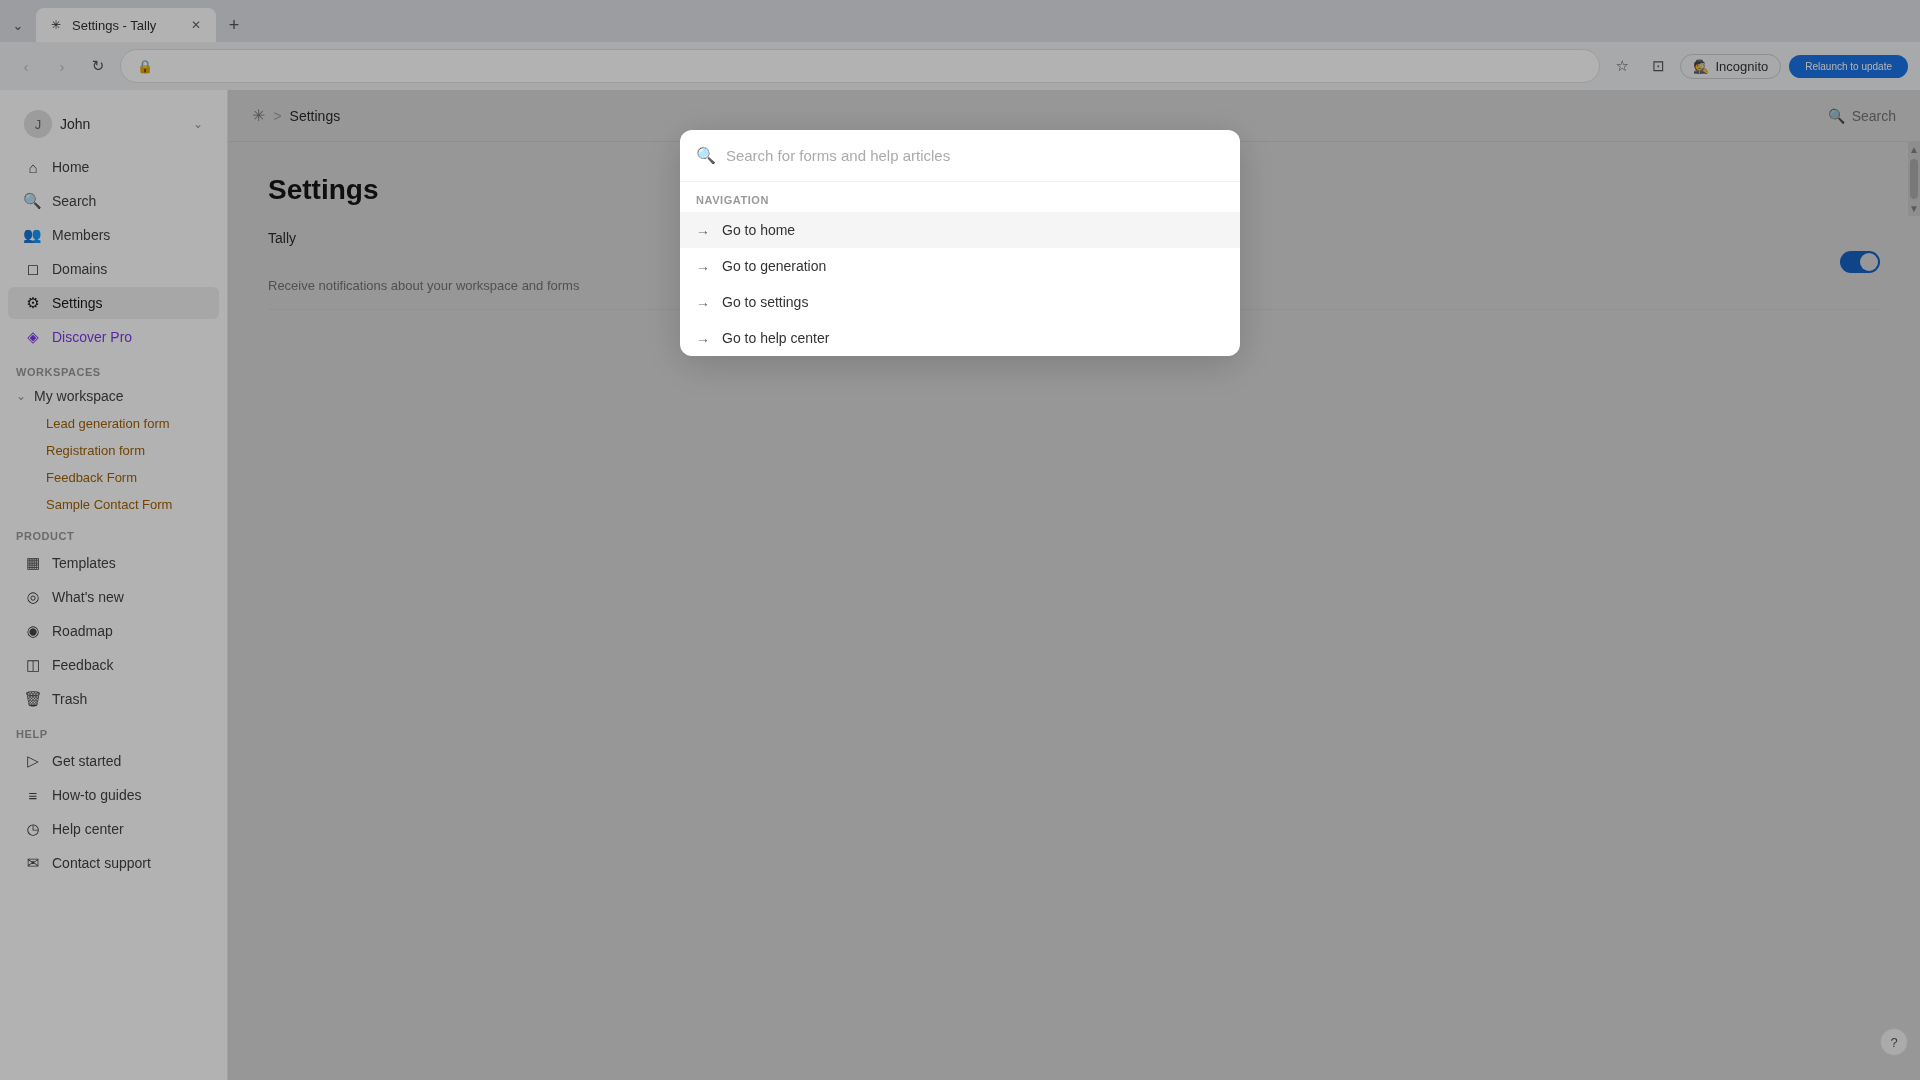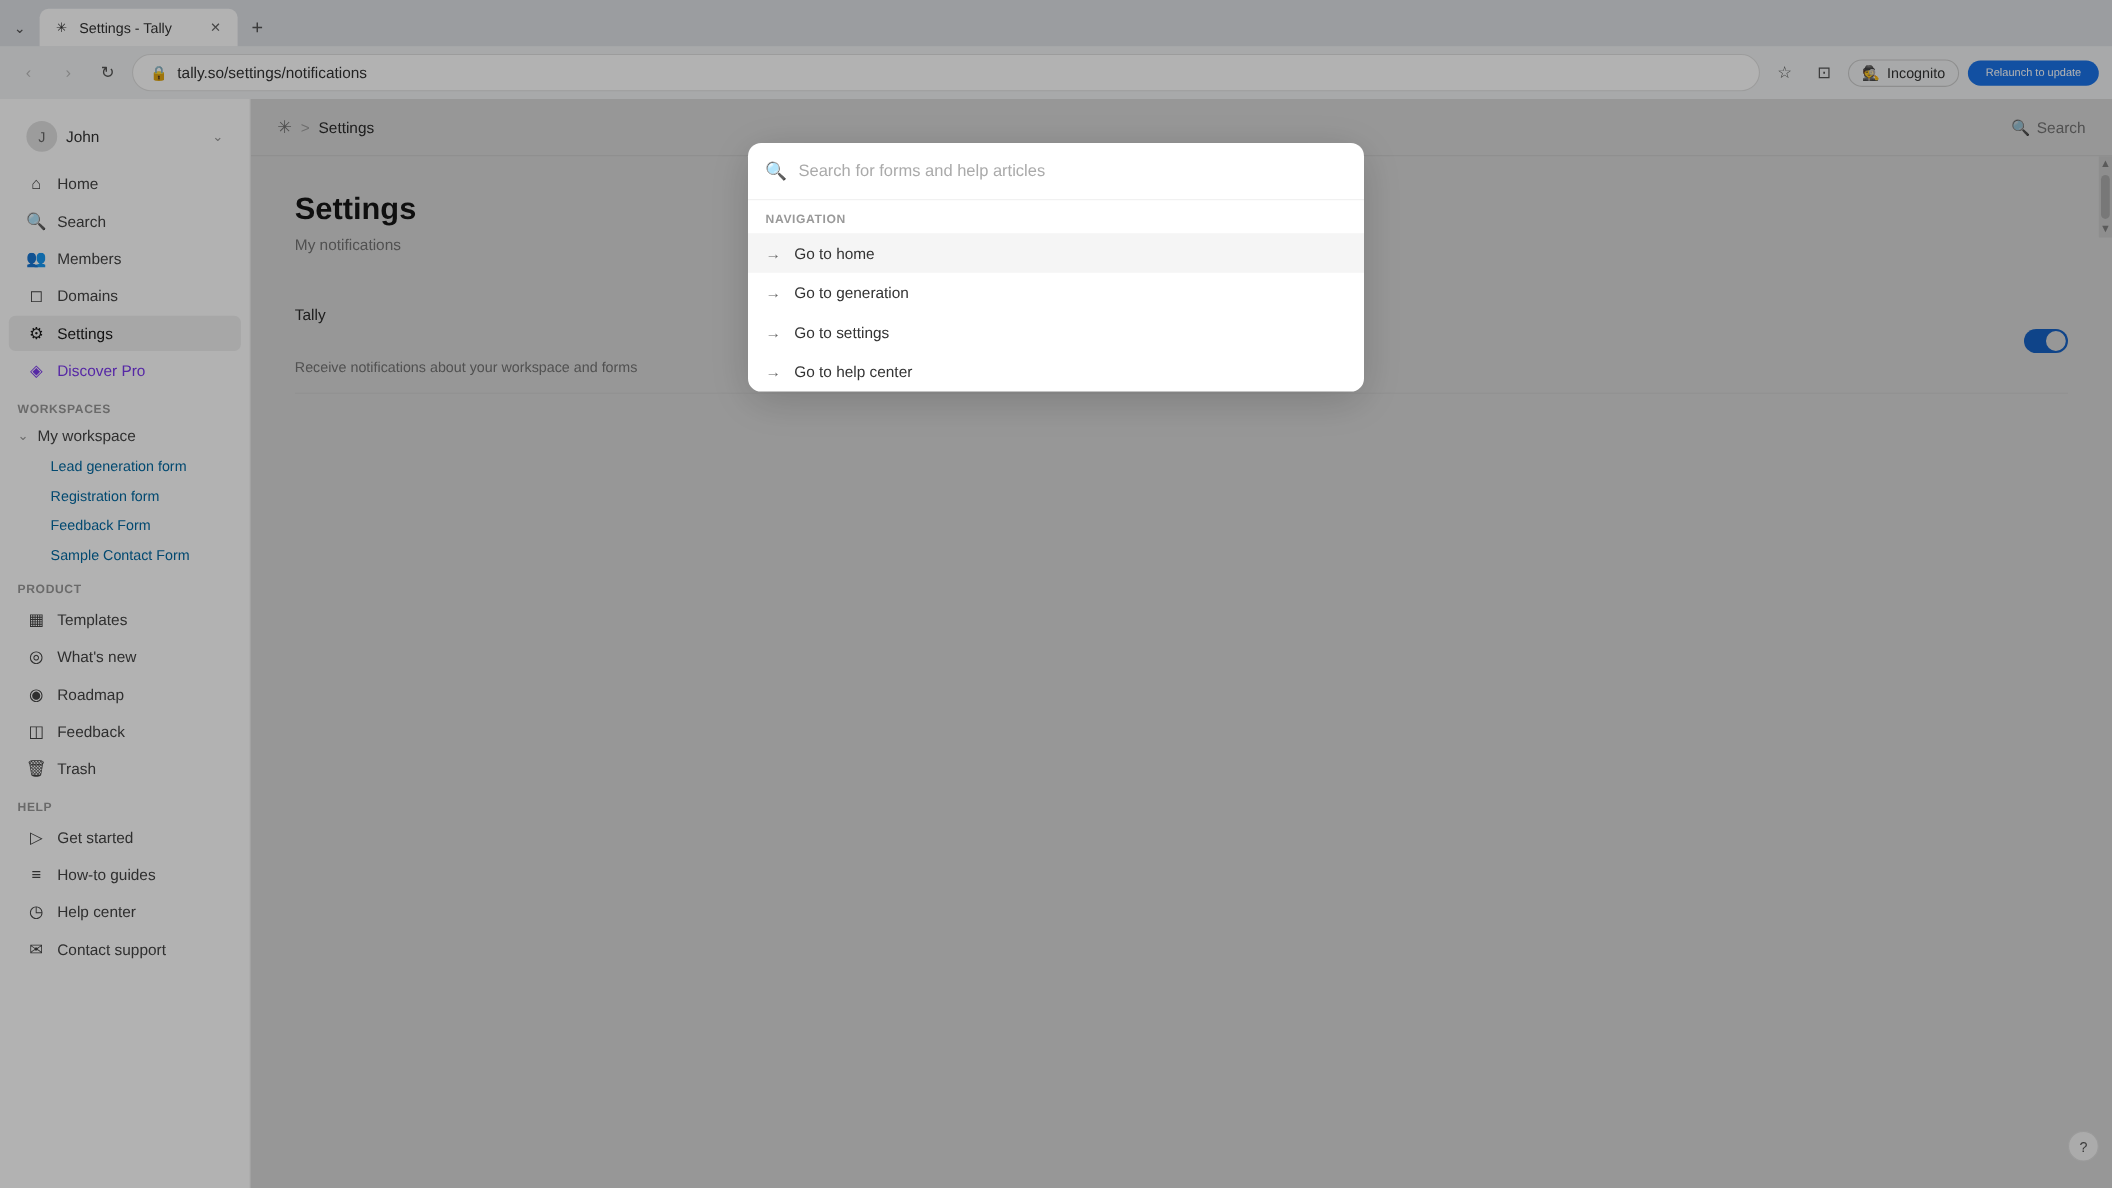--- a/index.html
+++ b/index.html
@@ -39,21 +39,21 @@
     .sidebar-item { display: flex; align-items: center; gap: 10px; padding: 7px 16px; cursor: pointer; border-radius: 6px; margin: 1px 8px; font-size: 14px; color: #444; }
     .sidebar-item.active { background: #f0f0f0; color: #1a1a1a; font-weight: 500; }
     .sidebar-item.highlight { color: #7c3aed; }
     .sidebar-icon { width: 18px; height: 18px; display: flex; align-items: center; justify-content: center; font-size: 15px; flex-shrink: 0; }
 
     .sidebar-section { padding: 12px 16px 4px; font-size: 11px; font-weight: 600; color: #999; text-transform: uppercase; letter-spacing: 0.05em; }
 
     .workspace-header { display: flex; align-items: center; gap: 8px; padding: 6px 16px; cursor: pointer; font-size: 14px; color: #444; }
     .workspace-chevron { font-size: 12px; color: #999; }
 
-    .workspace-form { display: flex; align-items: center; padding: 5px 16px 5px 38px; font-size: 13px; color: #0369a1; cursor: pointer; border-radius: 6px; margin: 1px 8px; }
+    .workspace-form { display: flex; align-items: center; padding: 5px 16px 5px 38px; font-size: 13px; color: #a16207; cursor: pointer; border-radius: 6px; margin: 1px 8px; }
 
     
     .main-content { flex: 1; overflow-y: auto; background: #fff; position: relative; }
     .main-header { display: flex; align-items: center; padding: 0 24px; height: 52px; border-bottom: 1px solid #f0f0f0; gap: 8px; }
     .breadcrumb { display: flex; align-items: center; gap: 8px; font-size: 14px; color: #666; flex: 1; }
     .breadcrumb-logo { font-size: 16px; color: #888; }
     .breadcrumb-sep { color: #bbb; }
     .breadcrumb-current { color: #333; font-weight: 500; }
     .header-search { display: flex; align-items: center; gap: 6px; color: #888; font-size: 14px; cursor: pointer; }
 
@@ -106,21 +106,20 @@
       <div class="tab-close">✕</div>
     </div>
     <div class="new-tab">+</div>
   </div>
   <div class="nav-bar">
     <button class="nav-btn disabled">‹</button>
     <button class="nav-btn disabled">›</button>
     <button class="nav-btn">↻</button>
     <div class="address-bar">
       <span class="lock-icon">🔒</span>
-      <span class="address-url">tally.so/settings/notifications</span>
     </div>
     <div class="nav-right">
       <button class="nav-icon-btn">☆</button>
       <button class="nav-icon-btn">⊡</button>
       <div class="incognito-btn">
         <span>🕵</span>
         <span>Incognito</span>
       </div>
       <button class="relaunch-btn">Relaunch to update</button>
     </div>
@@ -230,21 +229,20 @@
         <span class="breadcrumb-sep">&gt;</span>
         <span class="breadcrumb-current">Settings</span>
       </div>
       <div class="header-search">
         <span>🔍</span>
         <span>Search</span>
       </div>
     </div>
     <div class="content-area">
       <div class="page-title">Settings</div>
-      <div class="page-subtitle">My notifications</div>
 
       <div class="settings-section">
         <div class="settings-row">
           <div>
             <div class="settings-label">Tally</div>
             <div class="settings-desc">Receive notifications about your workspace and forms</div>
           </div>
           <div class="toggle">
             <div class="toggle-knob"></div>
           </div>

